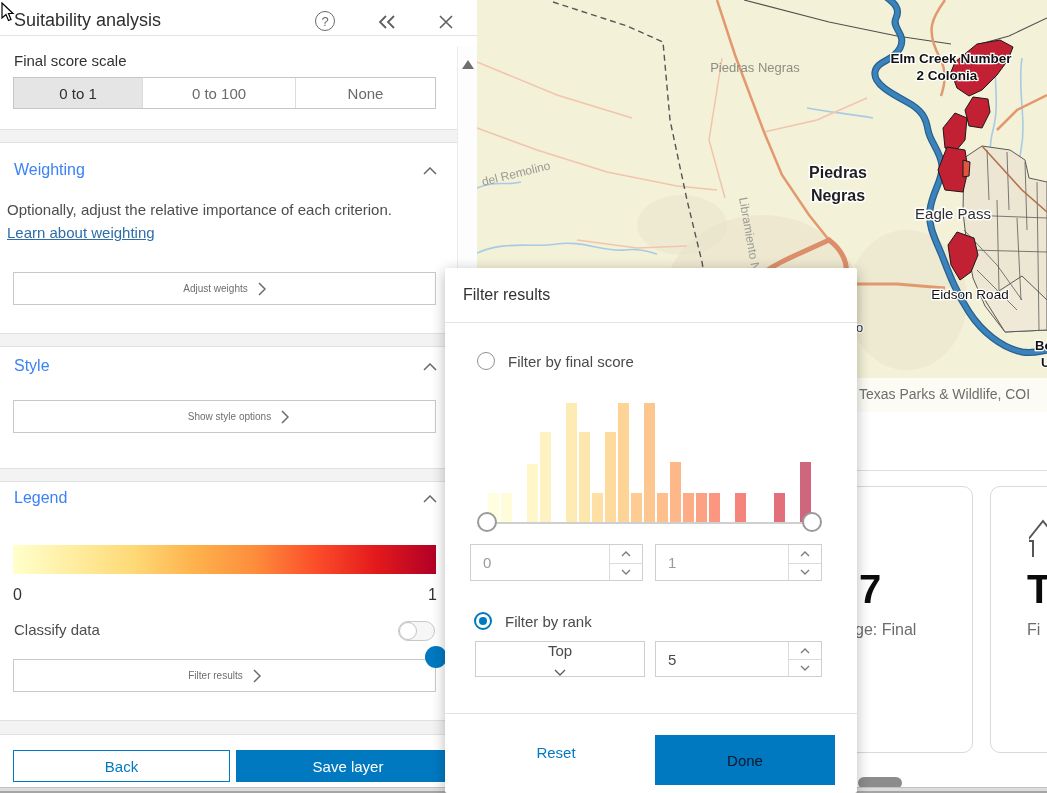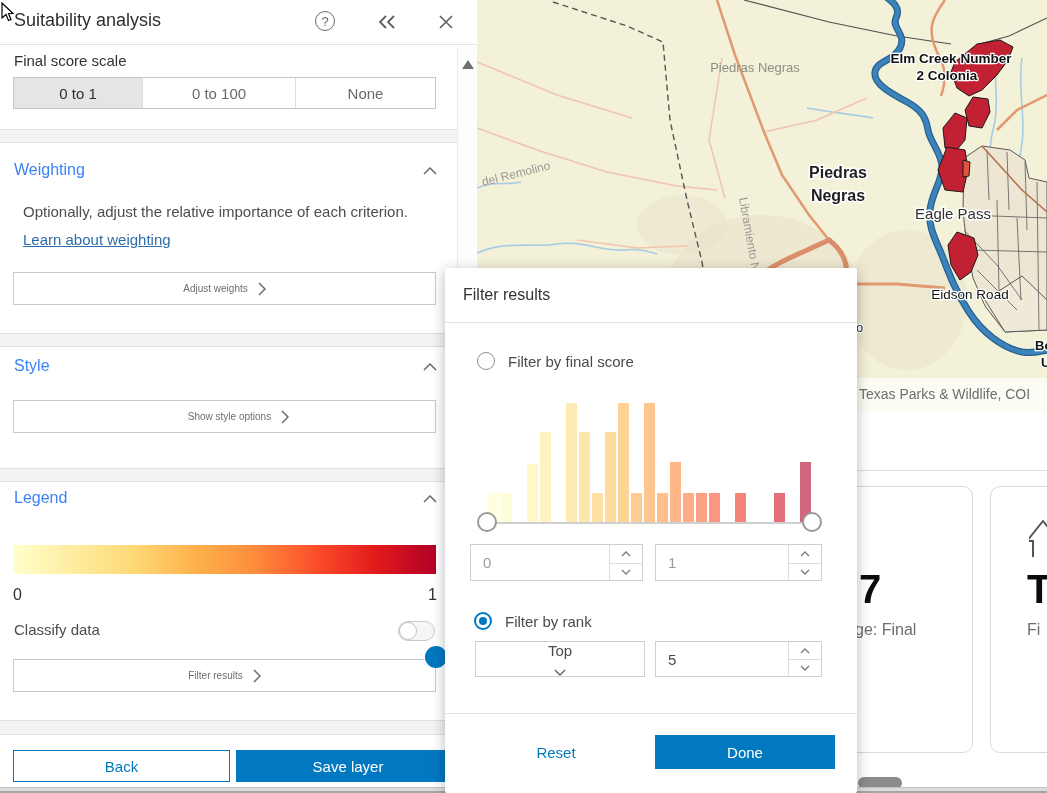--- a/index.html
+++ b/index.html
@@ -16,37 +16,37 @@
   .stat-card { top:486px; height:267px; background:#fff; border:1px solid #d9d9d9; border-radius:10px; z-index:1; }
   .card1 { left:828px; width:145px; }
   .card2 { left:990px; width:140px; }
   .stat-value { position:absolute; font-size:40px; font-weight:bold; color:#0b0b0b; }
   .stat-caption { position:absolute; font-size:16px; color:#6d6d6d; }
   .hthumb { left:858px; top:777px; width:44px; height:12px; background:#8c8c8c; border-radius:6px; z-index:4; }
   .bottom-strip { left:0; top:787px; width:1047px; height:6px; background:#dcdcdc; border-top:1px solid #c2c2c2; border-bottom:2px solid #a5a5a5; z-index:5; }
 
   
   .panel { left:0; top:0; width:477px; height:787px; background:#fff; z-index:6; }
-  .panel-header { position:absolute; left:0; top:0; width:477px; height:45px; border-bottom:1px solid #e3e3e3; }
+  .panel-header { position:absolute; left:0; top:0; width:477px; height:36px; border-bottom:1px solid #e3e3e3; }
   .panel-title { position:absolute; left:14px; top:10px; font-size:18px; color:#2f2f2f; }
   .icon-btn { position:absolute; width:22px; height:22px; display:flex; align-items:center; justify-content:center; cursor:pointer; }
   .help-circle { width:20px; height:20px; border:1.5px solid #6a6a6a; border-radius:50%; display:flex; align-items:center; justify-content:center; font-size:13px; color:#6a6a6a; }
   .scrollbar { position:absolute; left:457px; top:46px; width:20px; height:741px; background:#fdfdfd; border-left:1px solid #ececec; }
   .scroll-up { position:absolute; left:4px; top:14px; width:0; height:0; border-left:6px solid transparent; border-right:6px solid transparent; border-bottom:9px solid #6f6f6f; }
 
   .field-label { position:absolute; left:14px; font-size:15px; color:#323232; }
   .segmented { position:absolute; left:13px; top:77px; width:423px; height:32px; border:1px solid #c6c6c6; display:flex; }
   .segment { display:flex; align-items:center; justify-content:center; font-size:15px; color:#6a6a6a; cursor:pointer; }
   .segment + .segment { border-left:1px solid #dcdcdc; }
   .segment.selected { background:#e5e5e5; color:#2e2e2e; }
 
   .band { position:absolute; left:0; width:457px; background:#f3f3f3; border-top:1px solid #e1e1e1; border-bottom:1px solid #e1e1e1; }
   .section-head { position:absolute; left:14px; font-size:16px; color:#3b82f6; }
   .chev-collapse { position:absolute; left:423px; width:14px; height:8px; }
-  .para { position:absolute; left:23px; width:418px; font-size:15px; line-height:28px; color:#4d4d4d; }
+  .para { position:absolute; left:7px; width:418px; font-size:15px; line-height:23px; color:#4d4d4d; }
   .link { color:#2f6da9; text-decoration:underline; cursor:pointer; }
 
   .panel-btn { position:absolute; left:13px; width:423px; height:33px; background:#fff; border:1px solid #c9c9c9; display:flex; align-items:center; justify-content:center; gap:10px; font-size:10px; color:#6e6e6e; cursor:pointer; }
 
   .legend-ramp { position:absolute; left:13px; top:545px; width:423px; height:29px; }
   .legend-min { position:absolute; left:13px; top:586px; font-size:16px; color:#323232; }
   .legend-max { position:absolute; left:428px; top:586px; font-size:16px; color:#323232; }
   .toggle { position:absolute; left:398px; top:621px; width:37px; height:20px; border:1px solid #c9c9c9; border-radius:10px; background:#f6f6f6; cursor:pointer; }
   .toggle-knob { position:absolute; left:0px; top:0px; width:18px; height:18px; background:#fff; border:1px solid #c2c2c2; border-radius:50%; }
   .notif-dot { position:absolute; left:425px; top:646px; width:22px; height:22px; border-radius:50%; background:#0079c1; z-index:7; }
@@ -75,21 +75,21 @@
   .num-box input { border:none; outline:none; flex:1 1 auto; min-width:0; padding-left:12px; font-size:15px; font-family:"Liberation Sans",sans-serif; color:#4a4a4a; background:transparent; }
   .num-box.dim input { color:#9b9b9b; }
   .stepper { flex:0 0 33px; border-left:1px solid #dcdcdc; display:flex; flex-direction:column; }
   .step { flex:1 1 50%; display:flex; align-items:center; justify-content:center; cursor:pointer; }
   .step + .step { border-top:1px solid #dcdcdc; }
 
   .select-box { position:absolute; height:36px; border:1px solid #cfcfcf; background:#fff; display:flex; align-items:center; justify-content:space-between; padding:0 12px; font-size:15px; color:#4a4a4a; cursor:pointer; }
 
   .dialog-foot-line { position:absolute; left:0; top:445px; width:412px; height:1px; background:#e3e3e3; }
   .btn-reset { position:absolute; left:61px; top:467px; width:100px; height:34px; display:flex; align-items:center; justify-content:center; color:#0079c1; font-size:15px; cursor:pointer; }
-  .btn-done { position:absolute; left:210px; top:467px; width:180px; height:34px; background:#0079c1; color:#ffffff; display:flex; align-items:center; justify-content:center; font-size:15px; cursor:pointer; }
+  .btn-done { position:absolute; left:210px; top:467px; width:180px; height:50px; background:#0079c1; color:#0f172a; display:flex; align-items:center; justify-content:center; font-size:15px; cursor:pointer; }
 
   .cursor { left:1px; top:2px; z-index:30; }
 </style>
 </head>
 <body>
 
 <div class="screen">
 
   <div class="abs map-wrap">
     <svg width="570" height="412" viewBox="0 0 570 412" xmlns="http://www.w3.org/2000/svg">

